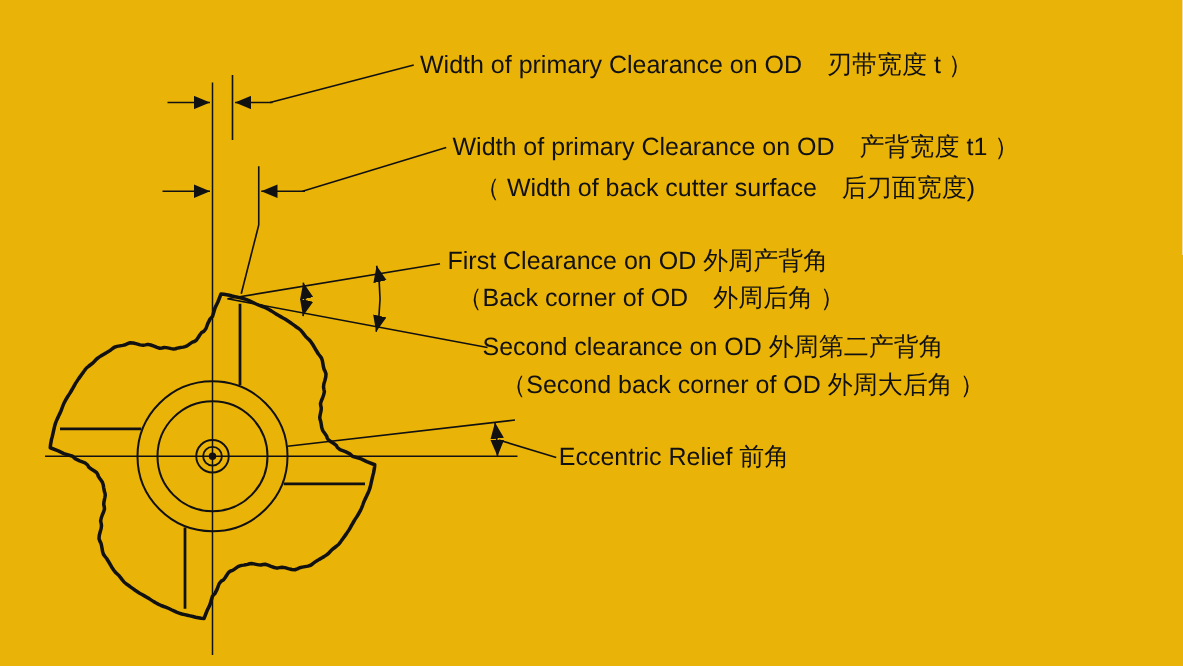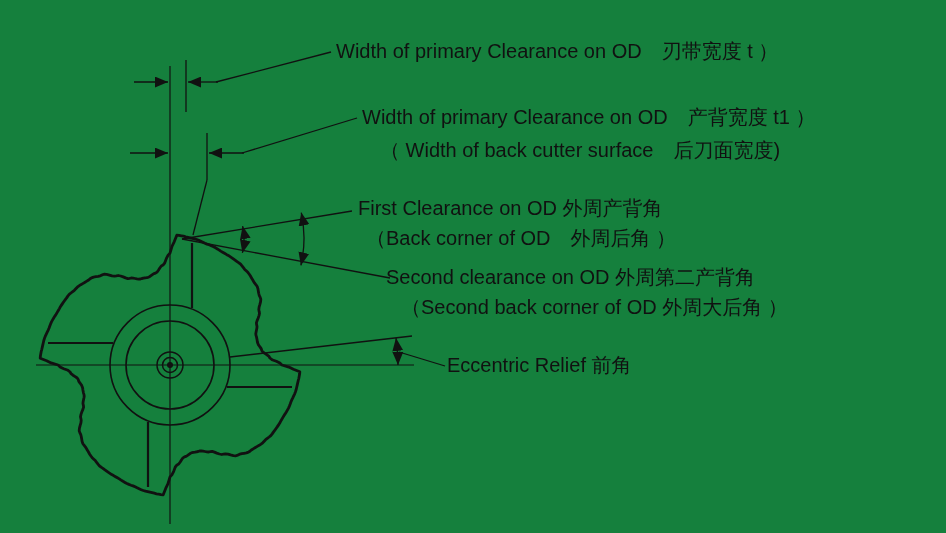--- a/index.html
+++ b/index.html
@@ -1,19 +1,19 @@
 <!DOCTYPE html>
 <html><head>
 <meta charset="utf-8">
 <style>
   html,body{margin:0;padding:0;background:#ffffff;}
   .stage{
     position:relative;
     width:946px;height:533px;
-    background:#15803d;
+    background:#eab308;
     overflow:hidden;
     font-family:"Liberation Sans", sans-serif;
   }
   .stage svg{position:absolute;left:0;top:0;}
   text{
     font-family:"Liberation Sans","DejaVu Sans",sans-serif;
     fill:#111111;
   }
   .lbl{font-size:20px;}
 </style>

